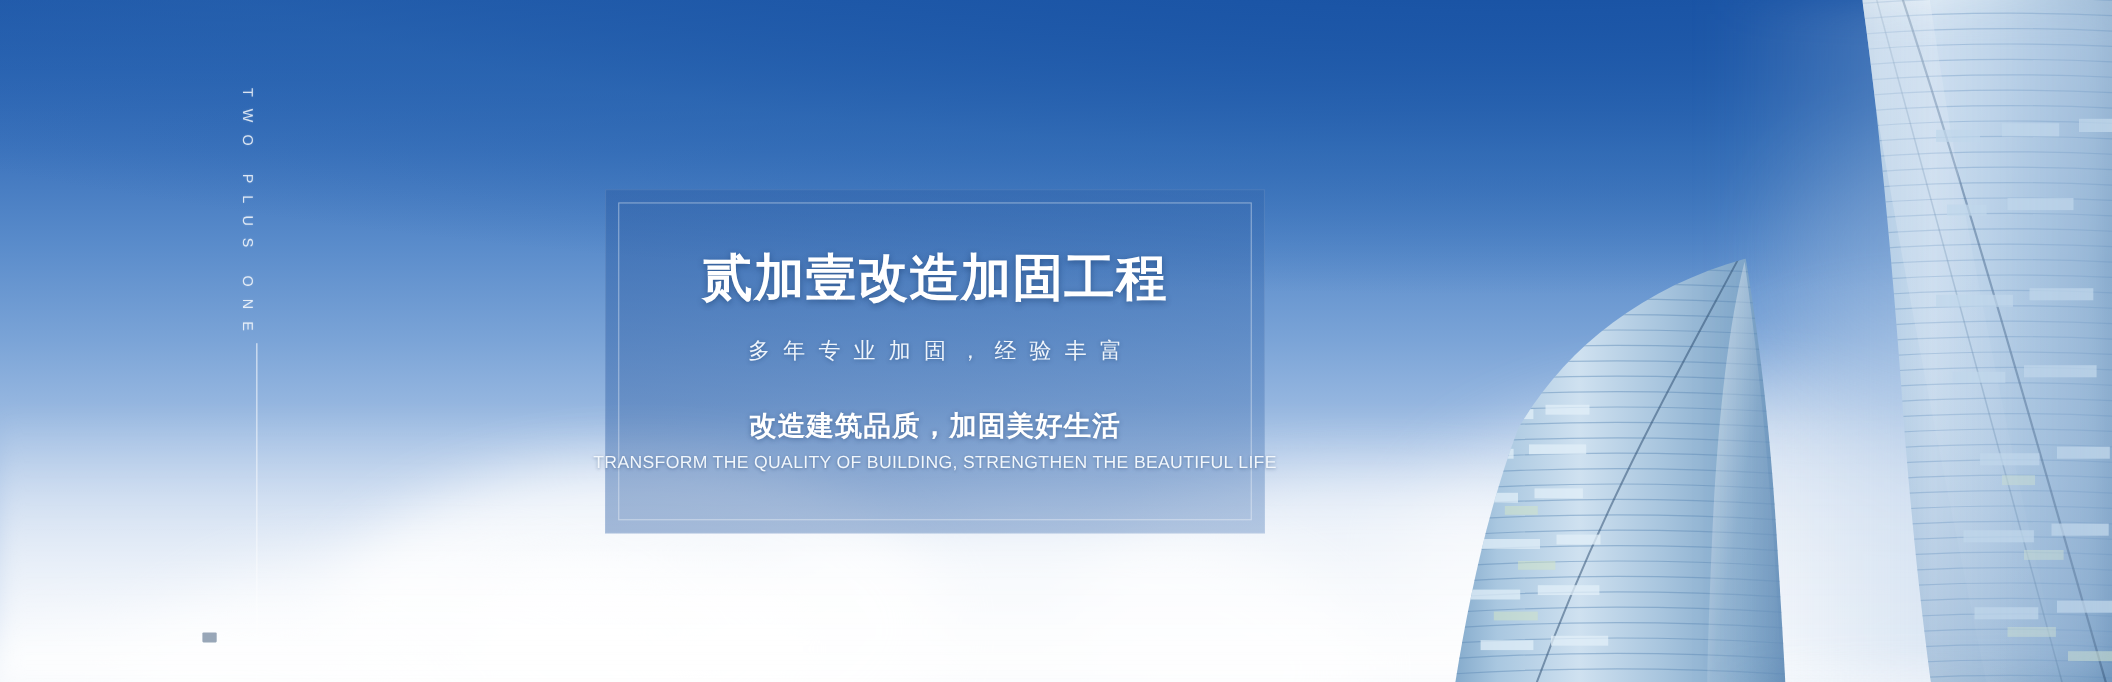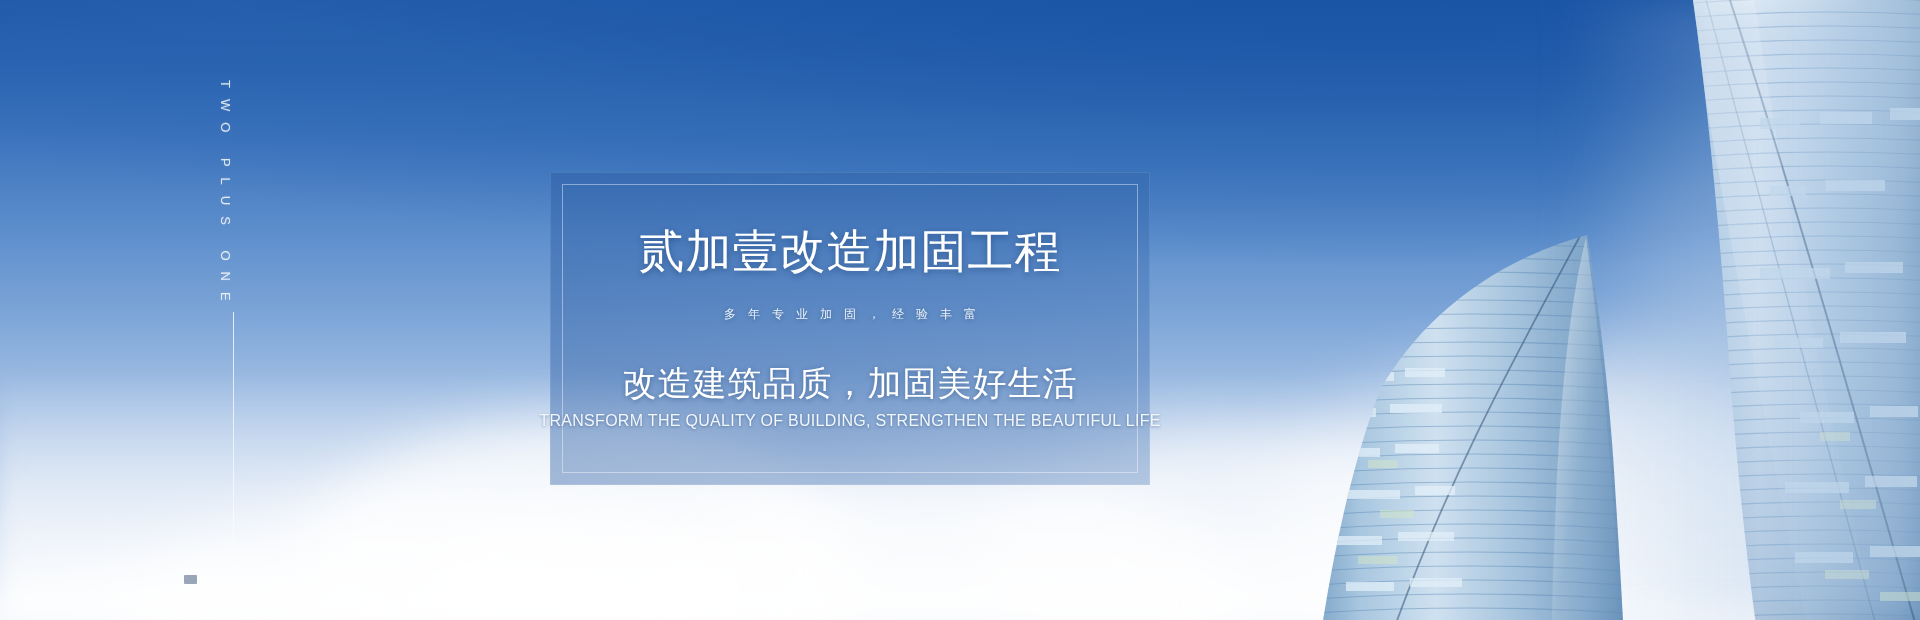--- a/index.html
+++ b/index.html
@@ -92,34 +92,34 @@
     border:1px solid rgba(255,255,255,.42);
   }
   .panel-body{
     position:absolute;left:0;right:0;top:0;bottom:0;
     display:flex;flex-direction:column;align-items:center;justify-content:center;
     text-align:center;
   }
 
   .headline{
     color:#ffffff;
-    font-size:46px;font-weight:400;letter-spacing:1px;line-height:1;
+    font-size:46px;font-weight:700;letter-spacing:1px;line-height:1;
     text-shadow:0 2px 6px rgba(12,44,90,.45);
     margin-bottom:34px;
   }
   .subline{
     color:#eef4fb;
-    font-size:12px;font-weight:400;letter-spacing:12px;line-height:1;
+    font-size:20px;font-weight:400;letter-spacing:12px;line-height:1;
     text-indent:12px;
     text-shadow:0 1px 4px rgba(12,44,90,.40);
     margin-bottom:46px;
   }
   .tagline{
     color:#ffffff;
-    font-size:34px;font-weight:400;letter-spacing:1px;line-height:1;
+    font-size:25px;font-weight:700;letter-spacing:1px;line-height:1;
     text-shadow:0 1px 5px rgba(12,44,90,.42);
     margin-bottom:13px;
   }
   .engline{
     color:#f2f7fc;
     font-size:16px;font-weight:400;letter-spacing:.3px;line-height:1;
     white-space:nowrap;
     text-shadow:0 1px 3px rgba(12,44,90,.40);
   }
 </style>

